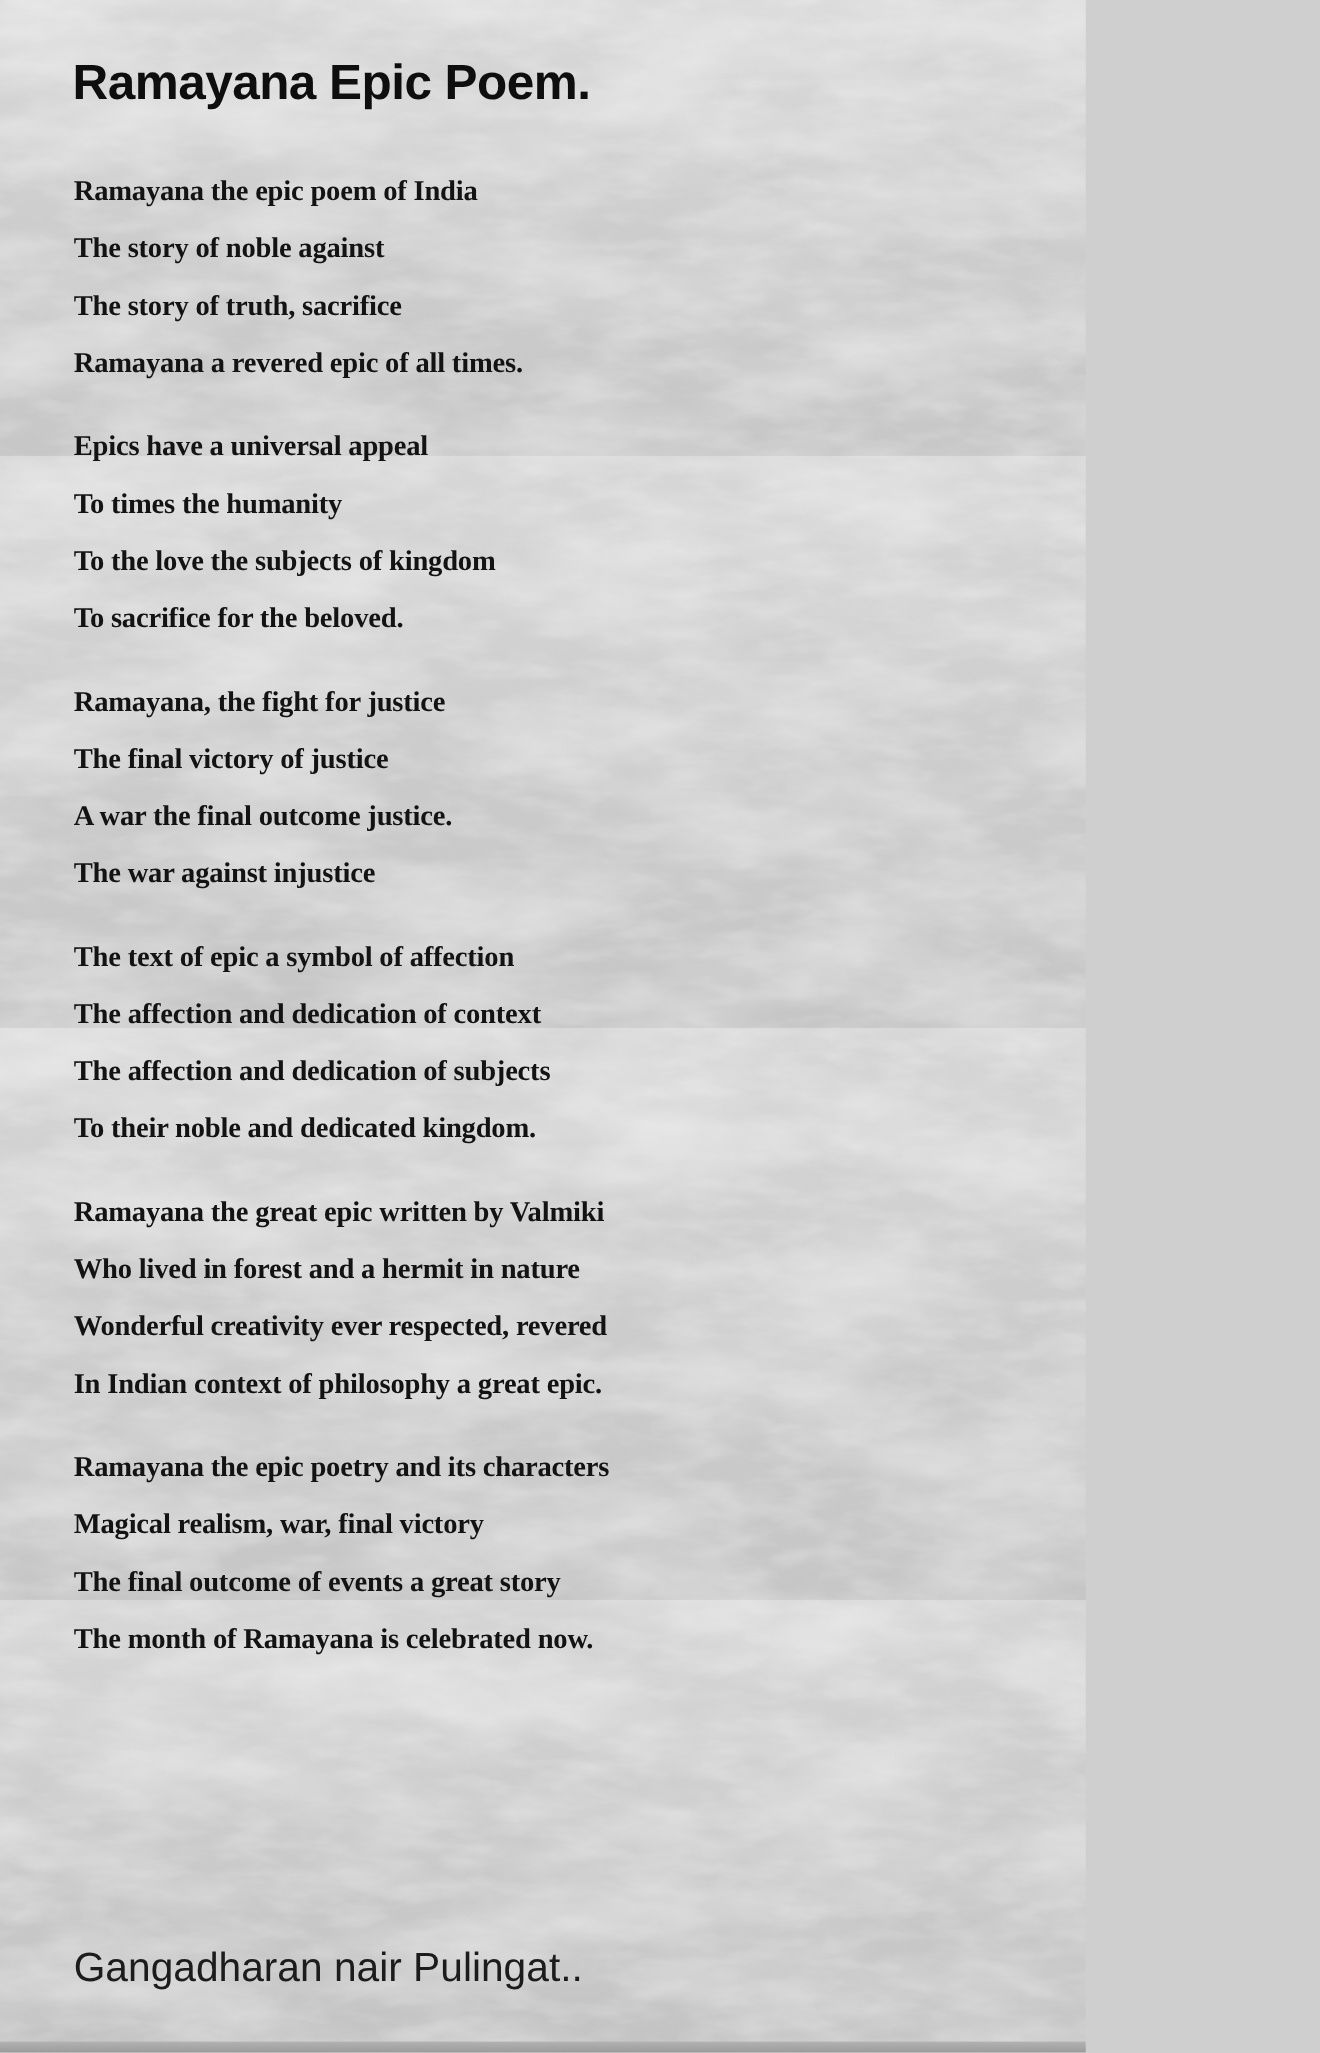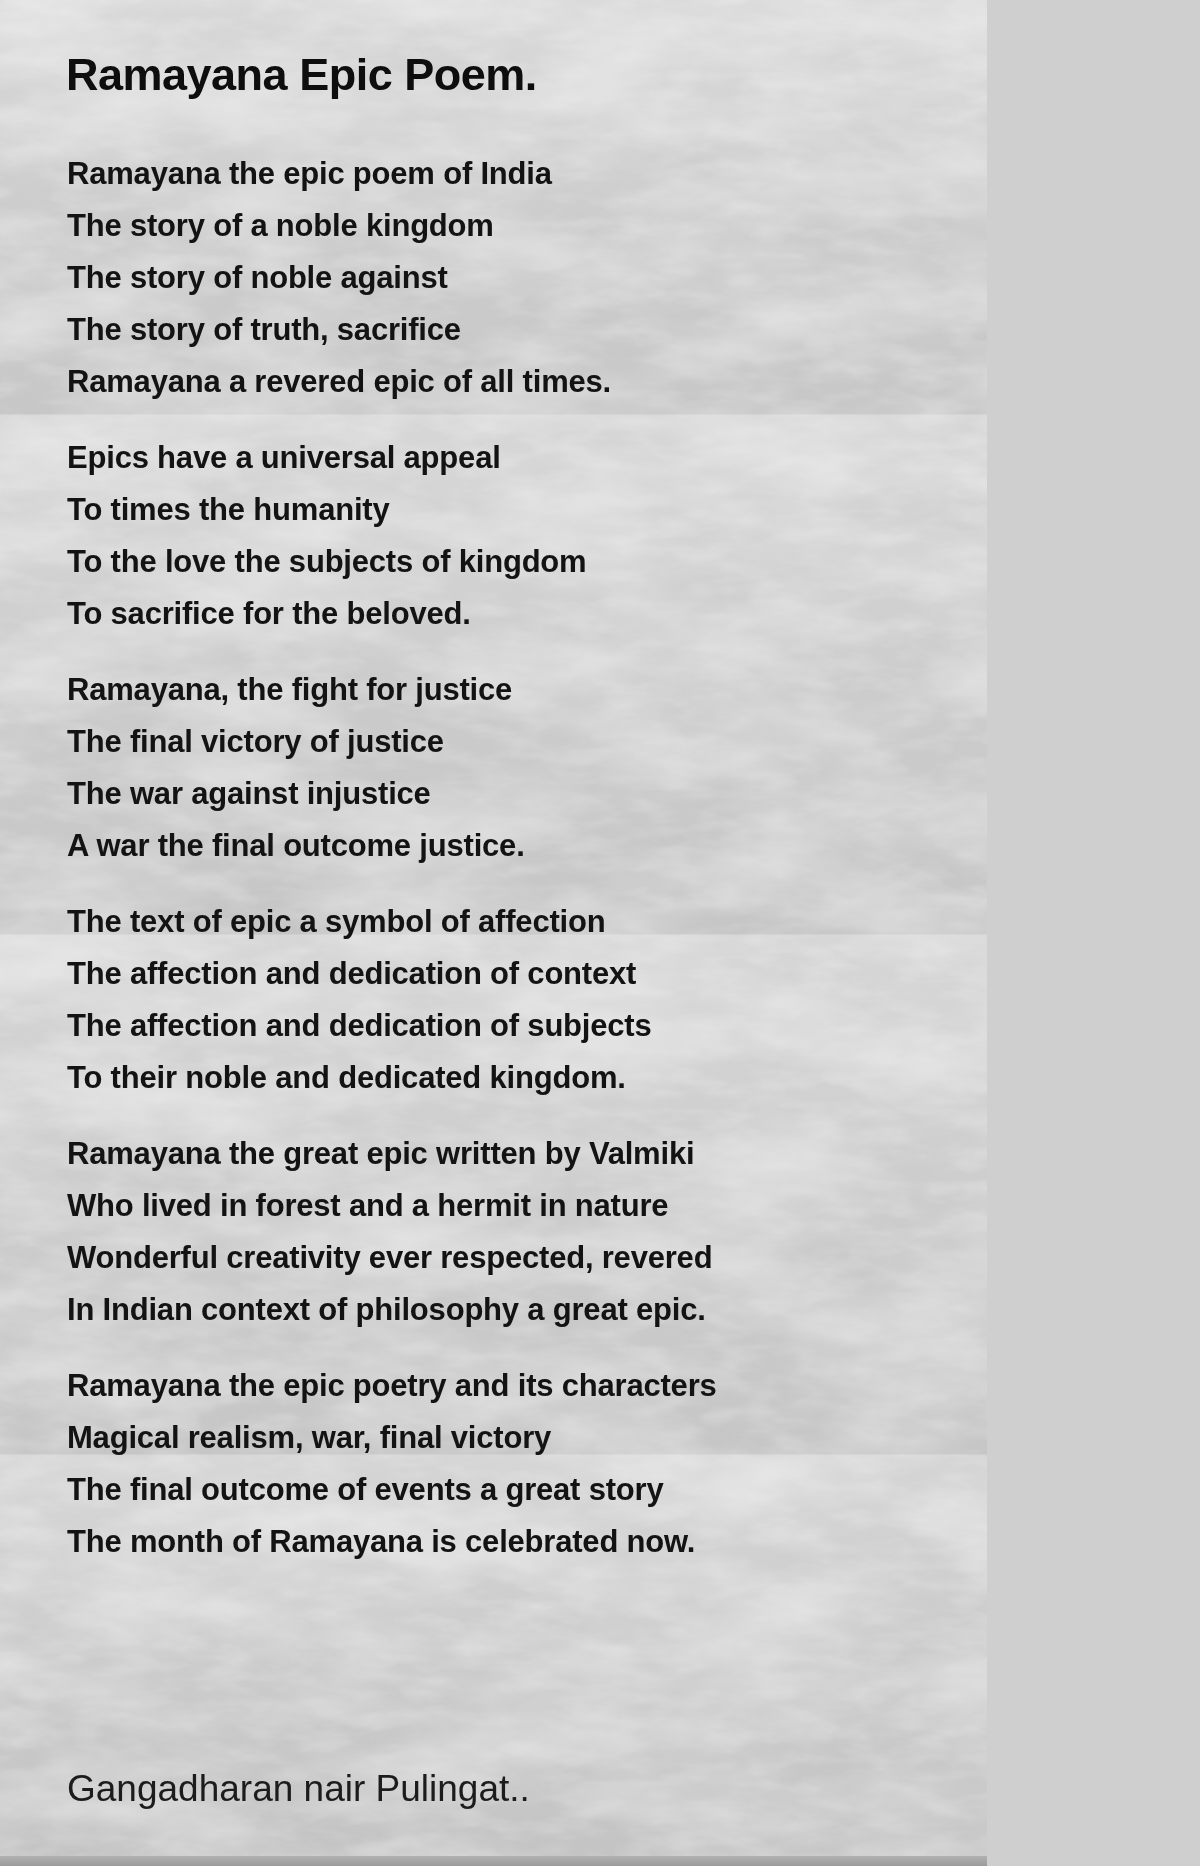--- a/index.html
+++ b/index.html
@@ -38,25 +38,26 @@
     font-weight: 700;
     letter-spacing: -0.5px;
     line-height: 46px;
     color: #0e0e0e;
     white-space: nowrap;
   }
   .poem {
     position: absolute;
     left: 67px;
     top: 148px;
-    font-size: 31px;
+    font-size: 26px;
     font-weight: 700;
     line-height: 52px;
     letter-spacing: -0.2px;
     color: #131313;
+    font-family: Liberation Serif, serif;
   }
   .stanza { margin: 0; }
   .stanza + .stanza { margin-top: 24px; }
   .line { white-space: nowrap; }
   .signature {
     position: absolute;
     left: 67px;
     top: 1767px;
     font-size: 37px;
     font-weight: 400;
@@ -106,38 +107,37 @@
     <rect x="0" y="0" width="1200" height="1866" filter="url(#swirlLight)"></rect>
     <rect x="0" y="0" width="1200" height="1866" filter="url(#swirlFine)"></rect>
   </svg>
 
   <h1 class="title">Ramayana Epic Poem.</h1>
 
   <div class="poem">
 
     <div class="stanza">
       <div class="line">Ramayana the epic poem of India</div>
-      <div class="line">The story of a noble kingdom</div>
       <div class="line">The story of noble against</div>
       <div class="line">The story of truth, sacrifice</div>
       <div class="line">Ramayana a revered epic of all times.</div>
     </div>
 
     <div class="stanza">
       <div class="line">Epics have a universal appeal</div>
       <div class="line">To times the humanity</div>
       <div class="line">To the love the subjects of kingdom</div>
       <div class="line">To sacrifice for the beloved.</div>
     </div>
 
     <div class="stanza">
       <div class="line">Ramayana, the fight for justice</div>
       <div class="line">The final victory of justice</div>
+      <div class="line">A war the final outcome justice.</div>
       <div class="line">The war against injustice</div>
-      <div class="line">A war the final outcome justice.</div>
     </div>
 
     <div class="stanza">
       <div class="line">The text of epic a symbol of affection</div>
       <div class="line">The affection and dedication of context</div>
       <div class="line">The affection and dedication of subjects</div>
       <div class="line">To their noble and dedicated kingdom.</div>
     </div>
 
     <div class="stanza">

